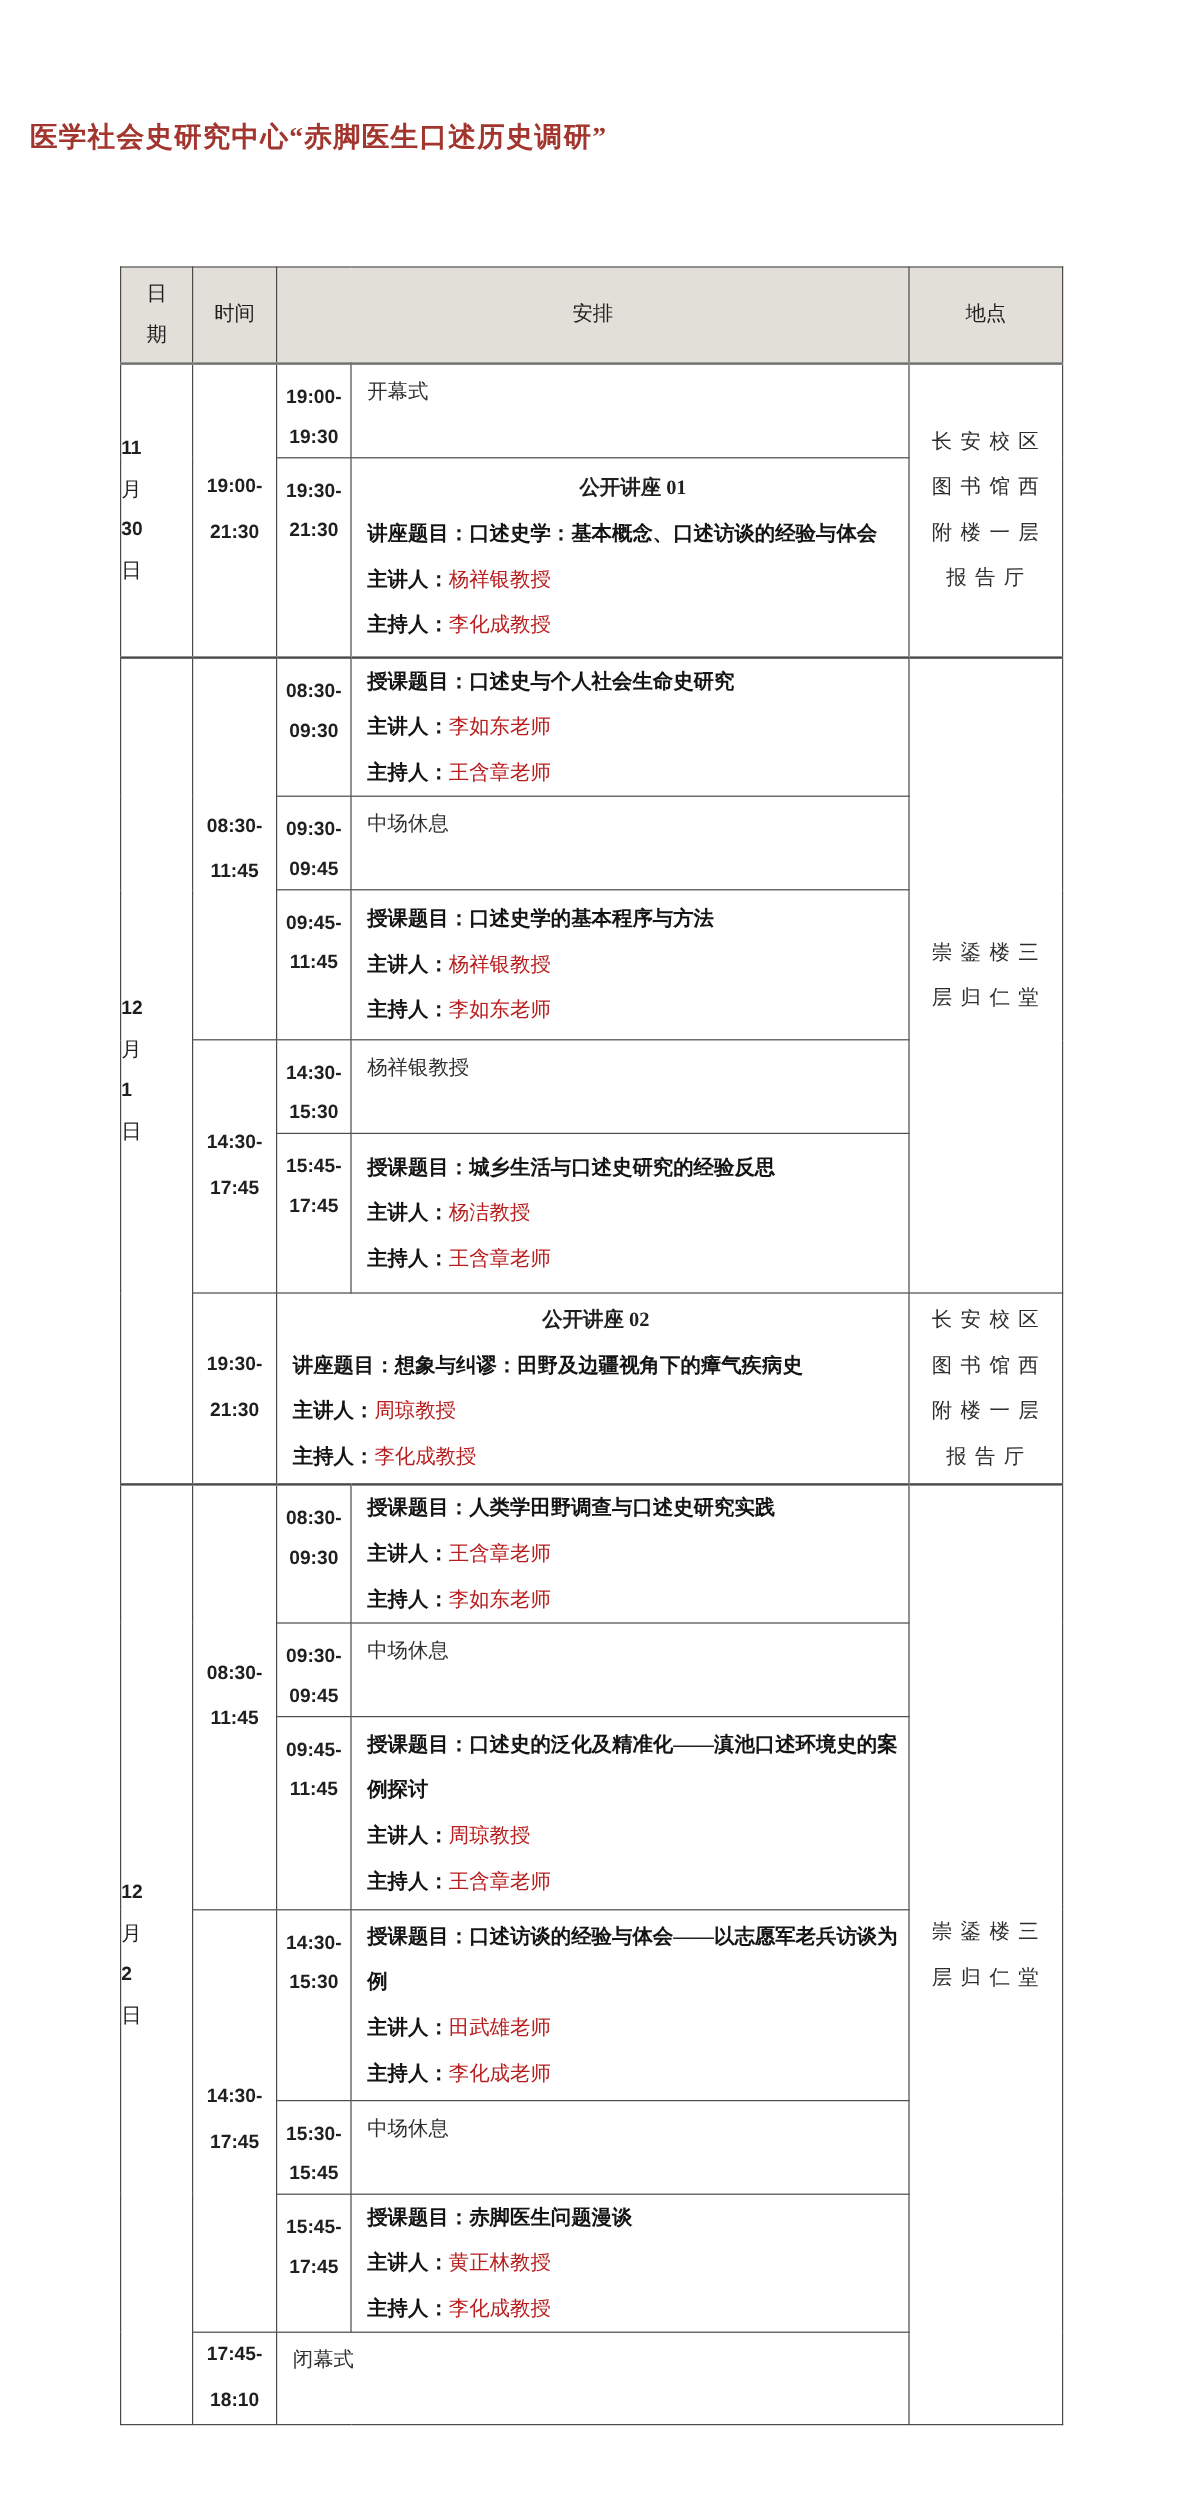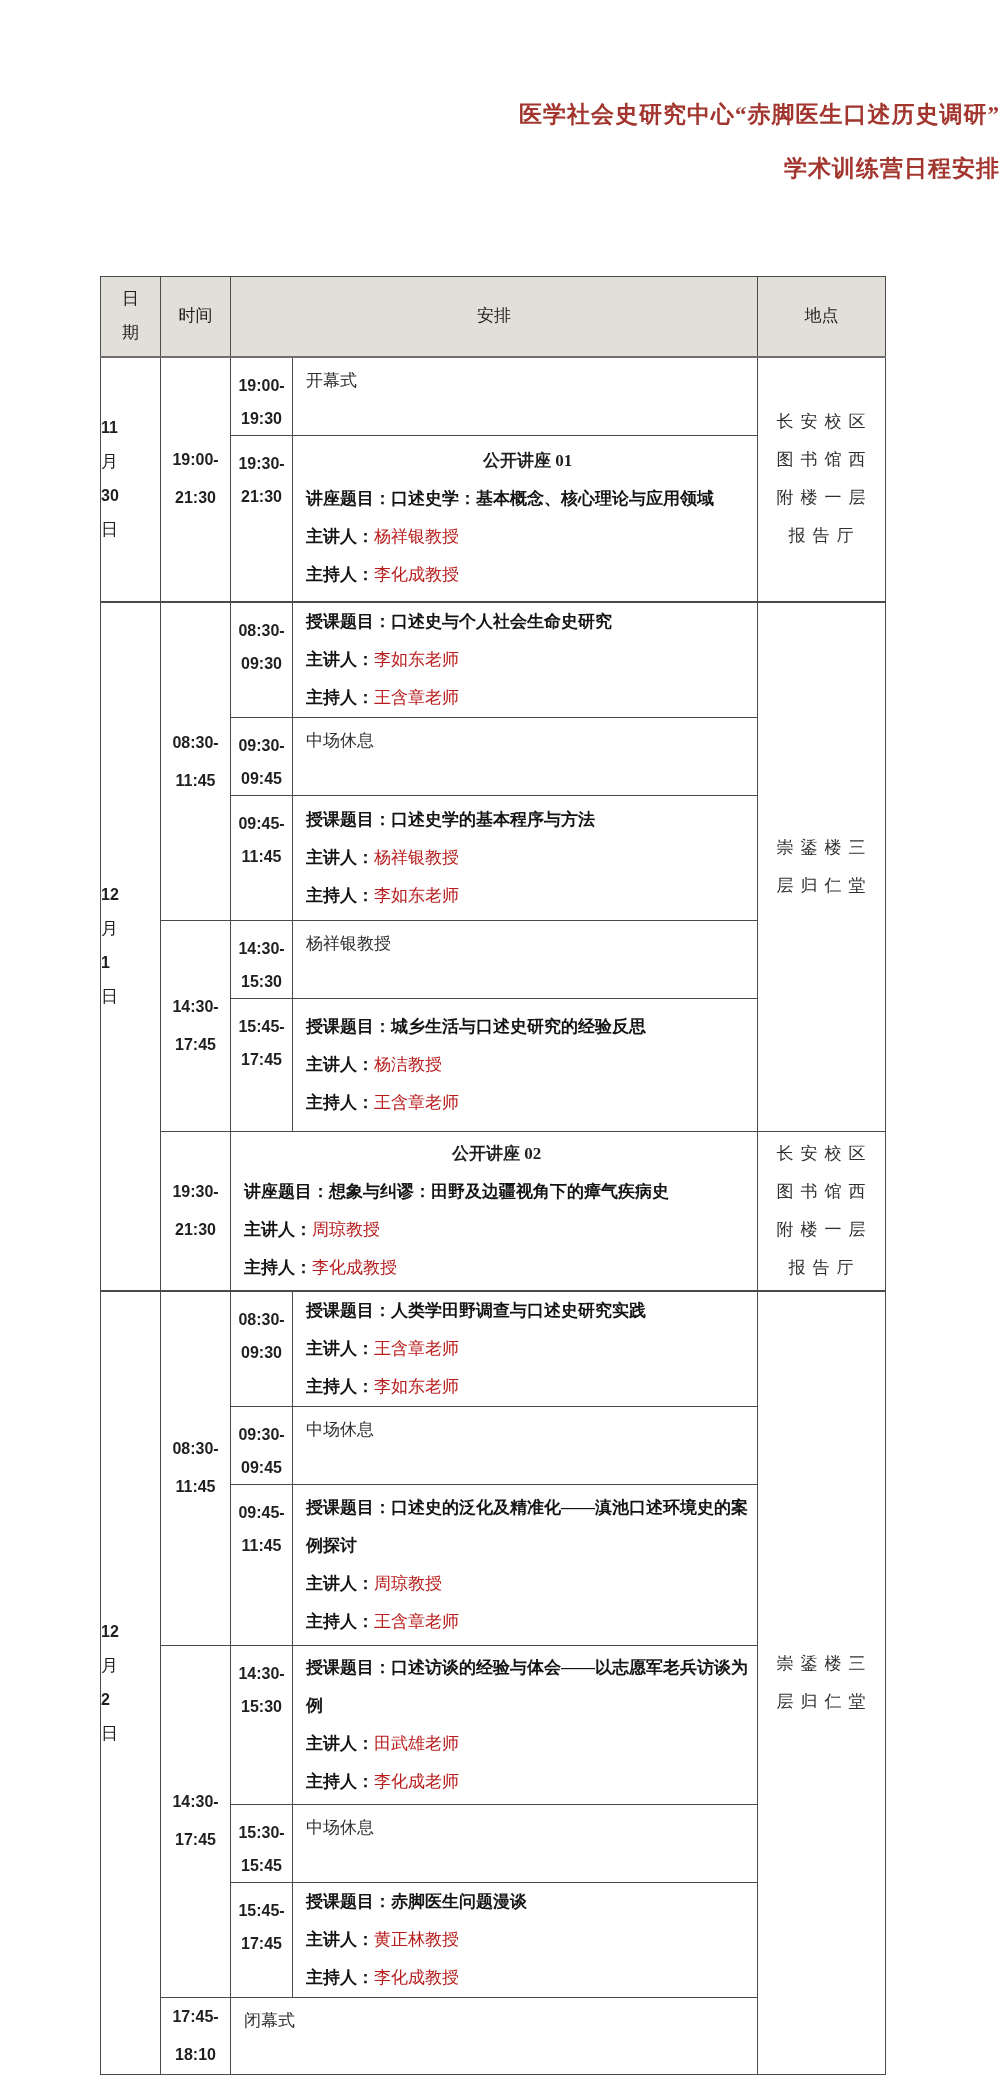--- a/index.html
+++ b/index.html
@@ -9,21 +9,21 @@
   }
   *{box-sizing:border-box;}
   html,body{margin:0;padding:0;}
   body{
     width:1000px;
     min-height:2078px;
     background:#ffffff;
     font-family:"Liberation Serif","DejaVu Serif",serif;
     color:#1f1f1f;
   }
-  .doc-title{padding-top:100px;text-align:right;}
+  .doc-title{padding-top:100px;text-align:left;padding-left:25px;}
   .title-line{
     font-size:23px;
     font-weight:bold;
     color:var(--title-red);
     letter-spacing:1px;
     line-height:30px;
   }
   .title-line + .title-line{margin-top:24px;}
 
   table.schedule{
@@ -105,21 +105,20 @@
     padding-left:6px;
   }
 </style>
 </head>
 <body>
 
 <div class="page">
 
   <div class="doc-title">
     <div class="title-line">医学社会史研究中心“赤脚医生口述历史调研”</div>
-    <div class="title-line">学术训练营日程安排</div>
   </div>
 
   <table class="schedule">
     <colgroup>
       <col class="c-date">
         <col class="c-time">
         <col class="c-sub">
         <col class="c-content">
         <col class="c-loc">
     </colgroup>
@@ -149,21 +148,21 @@
 图书馆西
 附楼一层
 报告厅</td>
     </tr>
 
     <tr style="height:167px">
       <td class="subtime">19:30-
 21:30</td>
       <td class="content">
         <p class="lec-head">公开讲座 01</p>
-        <p class="topic"><span>讲座题目：</span><span>口述史学：基本概念、核心理论与应用领域</span></p>
+        <p class="topic"><span>讲座题目：</span><span>口述史学：基本概念、口述访谈的经验与体会</span></p>
         <p><span class="plbl">主讲人：</span><span class="pname">杨祥银教授</span></p>
         <p><span class="plbl">主持人：</span><span class="pname">李化成教授</span></p>
       </td>
     </tr>
 
     <tr class="sect" style="height:113px">
       <td class="date-cell" rowspan="6">
         <div class="dnum">12</div>
         <div class="dhan">月</div>
         <div class="dnum">1</div>

